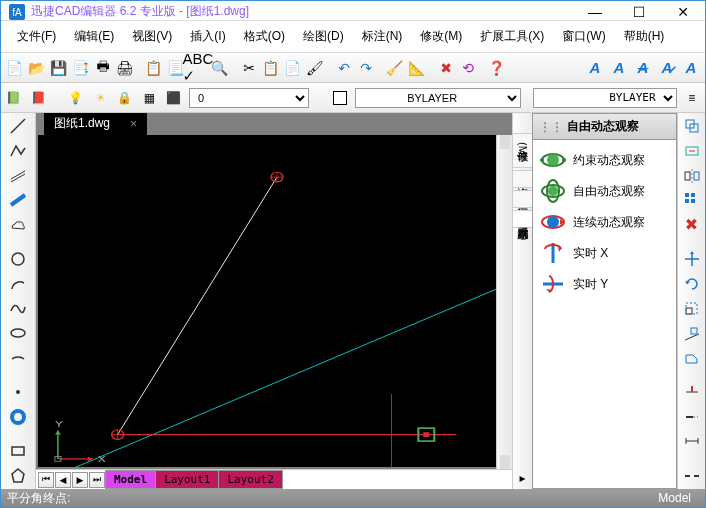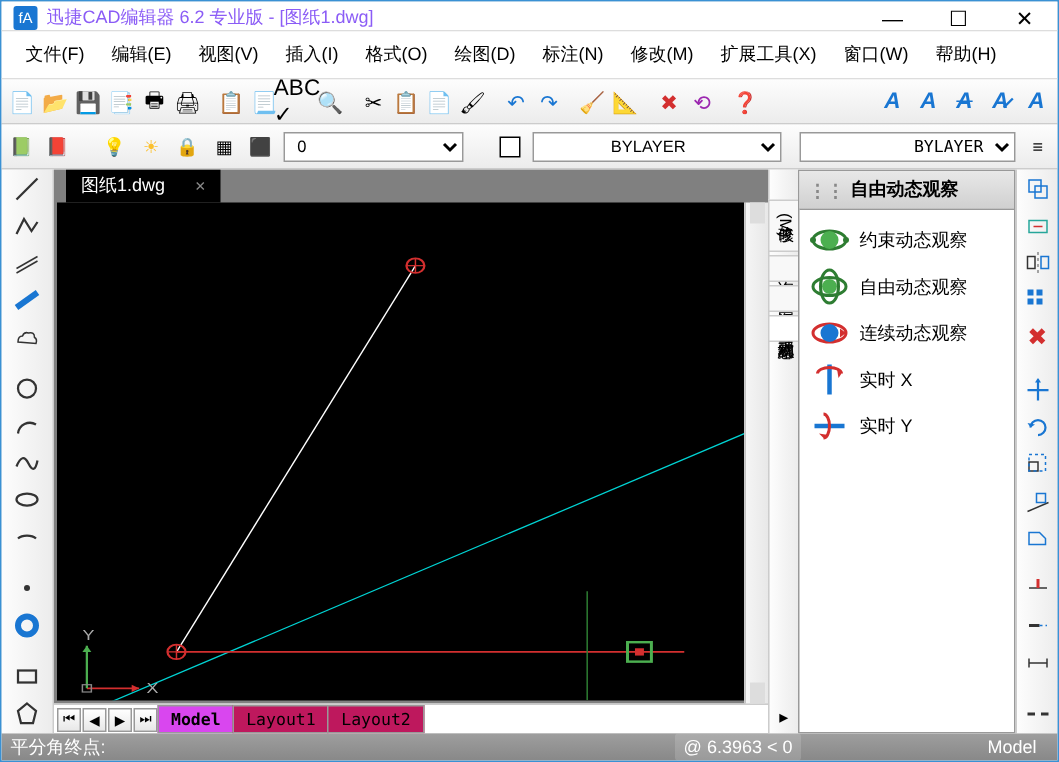--- a/index.html
+++ b/index.html
@@ -413,16 +413,15 @@
           <line x1="2" y1="9" x2="7" y2="9" stroke="#333" stroke-width="2"></line>
           <line x1="11" y1="9" x2="16" y2="9" stroke="#333" stroke-width="2"></line>
         </svg>
       </div>
 
   </div>
 </div>
 
 <div class="statusbar">
   <div class="sleft">平分角终点:</div>
-  <div class="scoord">@ 6.3963 &lt; 0</div>
   <div style="width:100px"></div>
   <div class="sright">Model</div>
 </div>
 
 </body></html>

